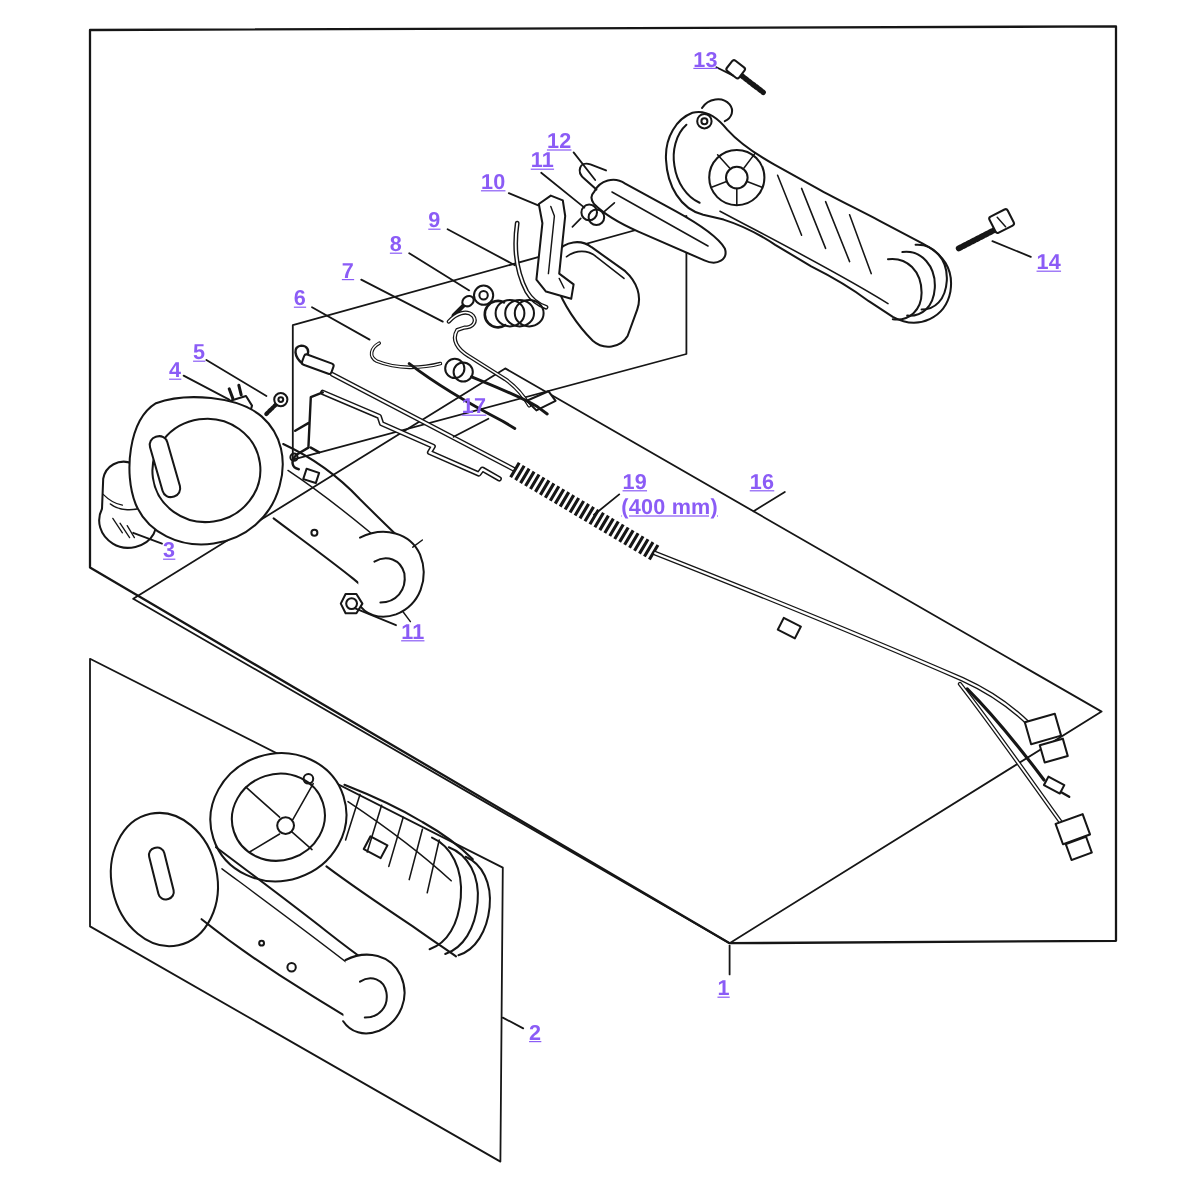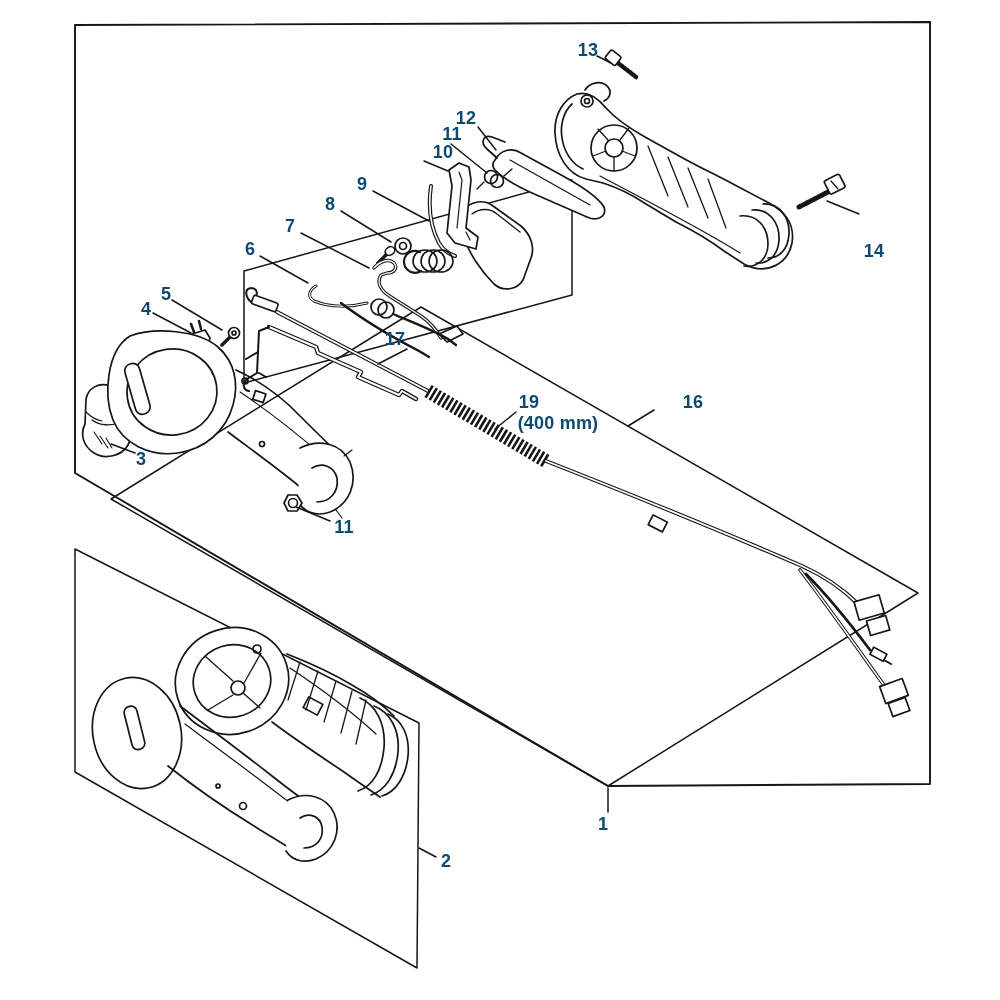--- a/index.html
+++ b/index.html
@@ -1,22 +1,22 @@
 <!DOCTYPE html>
 <html><head>
 <meta charset="utf-8">
 <style>
   html,body{margin:0;padding:0;background:#ffffff;}
   .canvas{position:relative;width:1000px;height:1000px;background:#ffffff;overflow:hidden;
           font-family:"Liberation Sans",sans-serif;}
   .canvas svg{position:absolute;left:0;top:0;}
   #labels-layer{position:absolute;left:0;top:0;width:100%;height:100%;pointer-events:none;}
   .part-label{position:absolute;transform:translate(-50%,-50%);
-              font:bold 18px "Liberation Sans",sans-serif;color:#0c4a6e;
-              white-space:nowrap;letter-spacing:0.2px;}
+              font:bold 18px "Liberation Sans",sans-serif;color:#8b5cf6;
+              white-space:nowrap;letter-spacing:0.2px;text-decoration:underline;}
 </style>
 </head>
 <body>
 
 <div class="canvas">
 <svg width="1000" height="1000" viewBox="0 0 1000 1000">
   <g fill="none" stroke="#161616" stroke-width="1.7" stroke-linecap="round" stroke-linejoin="round">
 
     <g>
       <polygon points="75,25 930,22 930,784 608,786 75,473" stroke-width="1.9"></polygon>
@@ -243,24 +243,24 @@
 <div id="labels-layer">
       <div class="part-label" style="left: 603px; top: 824px;">1</div>
       <div class="part-label" style="left: 446px; top: 861px;">2</div>
       <div class="part-label" style="left: 141px; top: 459px;">3</div>
       <div class="part-label" style="left: 146px; top: 309px;">4</div>
       <div class="part-label" style="left: 166px; top: 294px;">5</div>
       <div class="part-label" style="left: 250px; top: 249px;">6</div>
       <div class="part-label" style="left: 290px; top: 226px;">7</div>
       <div class="part-label" style="left: 330px; top: 204px;">8</div>
       <div class="part-label" style="left: 362px; top: 184px;">9</div>
-      <div class="part-label" style="left: 411px; top: 152px; margin-left: 32px;">10</div>
+      <div class="part-label" style="left: 411px; top: 152px;">10</div>
       <div class="part-label" style="left: 452px; top: 134px;">11</div>
       <div class="part-label" style="left: 466px; top: 118px;">12</div>
       <div class="part-label" style="left: 588px; top: 50px;">13</div>
-      <div class="part-label" style="left: 874px; top: 219px; margin-top: 32px;">14</div>
+      <div class="part-label" style="left: 874px; top: 219px;">14</div>
       <div class="part-label" style="left: 344px; top: 527px;">11</div>
-      <div class="part-label" style="left: 693px; top: 402px;">16</div>
+      <div class="part-label" style="left: 635px; top: 402px;">16</div>
       <div class="part-label" style="left: 395px; top: 339px;">17</div>
       <div class="part-label" style="left: 529px; top: 402px;">19</div>
       <div class="part-label" style="left: 558px; top: 423px;">(400 mm)</div>
     </div>
 </div>
 
 </body></html>

